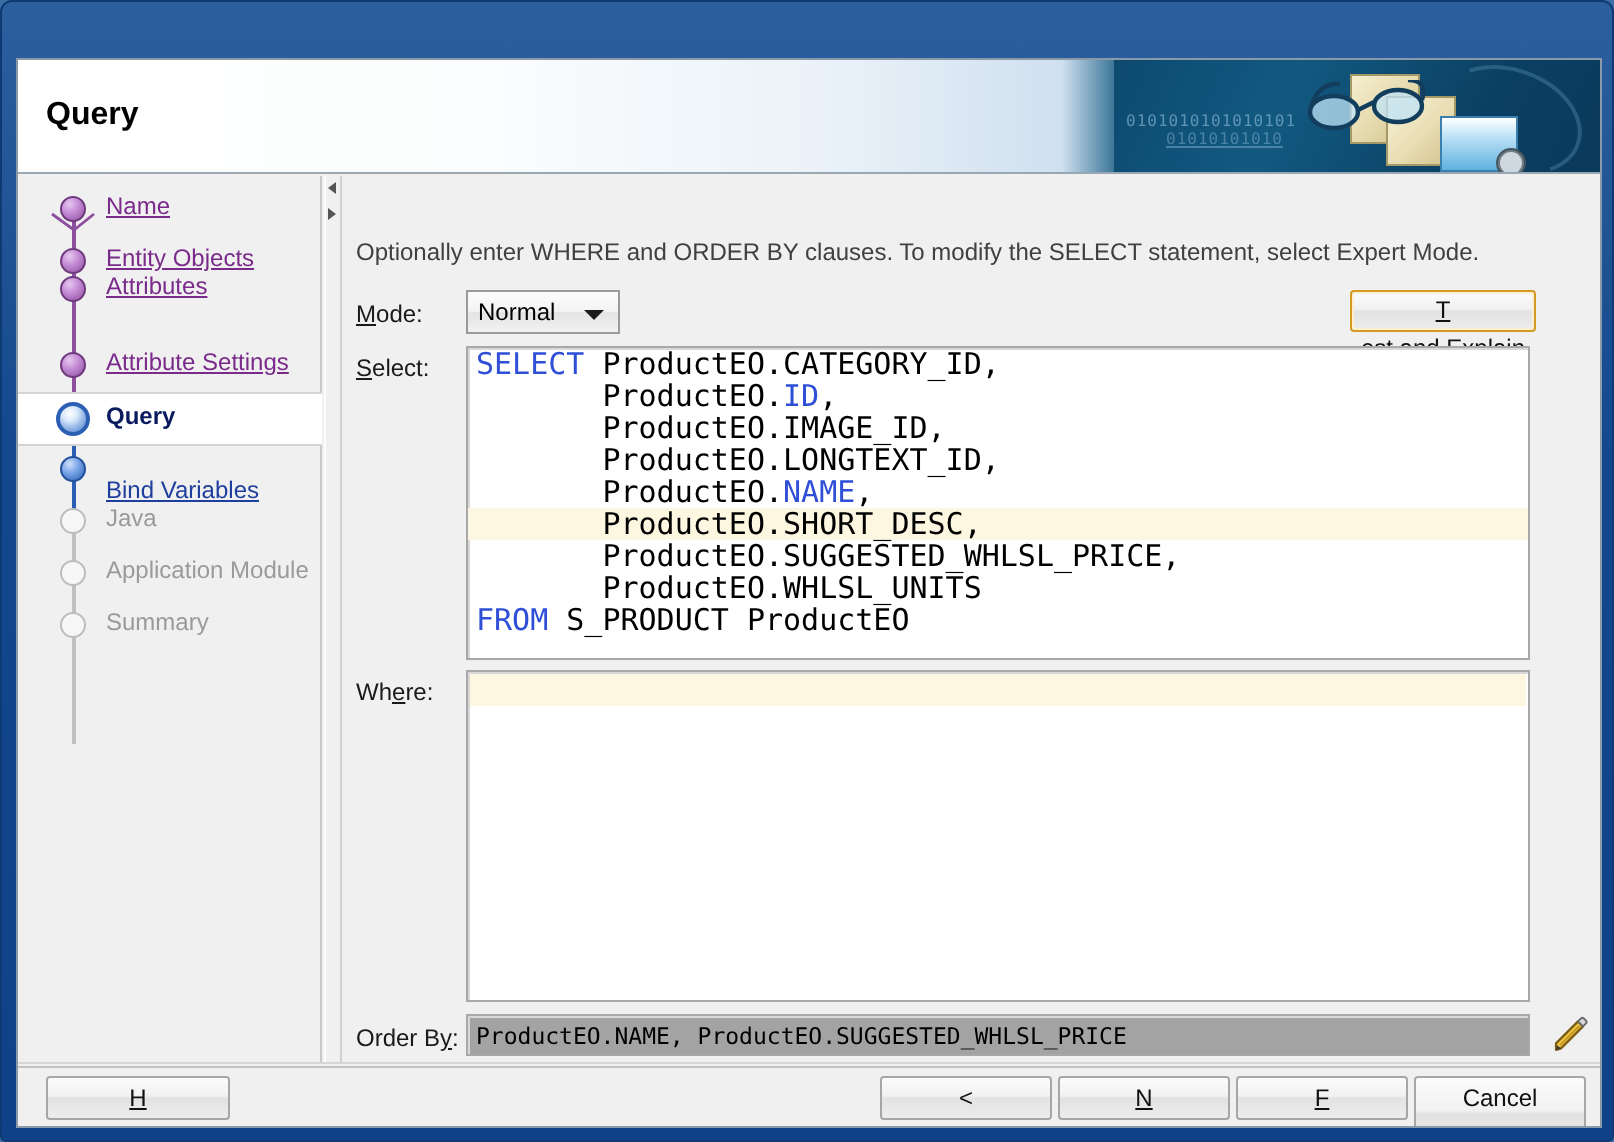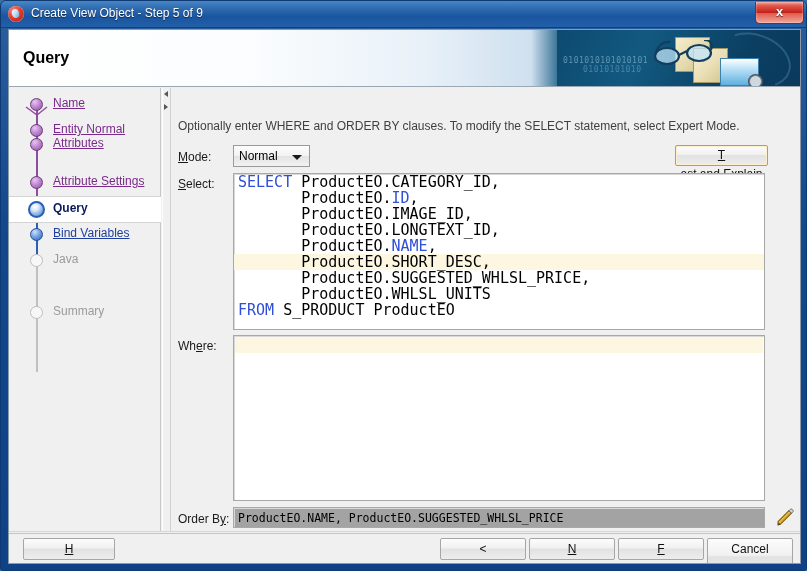--- a/index.html
+++ b/index.html
@@ -133,20 +133,21 @@
     white-space: nowrap;
   }
   .binary2 {
     position: absolute;
     left: 26px; top: 35px;
     font-family: "DejaVu Sans Mono", monospace;
     font-size: 8px;
     color: rgba(160,200,225,.4);
     letter-spacing: .5px;
     white-space: nowrap;
+    text-decoration: underline;
   }
   .swirl {
     position: absolute;
     right: 8px; top: 4px;
     width: 70px; height: 48px;
     border-radius: 50%;
     border: 2px solid rgba(120,175,210,.28);
     border-left-color: transparent;
     border-bottom-color: transparent;
     transform: rotate(20deg);
@@ -246,20 +247,21 @@
   }
   .lbl-link {
     color: #7a2a8a;
     text-decoration: underline;
     cursor: pointer;
   }
   .lbl-link-blue {
     color: #1f3f9e;
     text-decoration: underline;
     cursor: pointer;
+    margin-top: 12px;
   }
   .lbl-cur {
     color: #0a1a5e;
     font-weight: bold;
   }
   .lbl-off { color: #9a9a9a; }
 
   .step-current {
     background: #ffffff;
     border-top: 1px solid #d4d4d4;
@@ -423,27 +425,20 @@
     width: 791px;
     height: 1px;
     background: #d6d6d6;
   }
 </style>
 </head>
 <body>
 
 <div class="window">
 
-  <div class="titlebar">
-    <div class="title-icon"></div>
-    <div class="title-text">Create View Object - Step 5 of 9</div>
-    <div class="close-btn">
-      <span>x</span>
-    </div>
-  </div>
 
   <div class="client">
 
     <div class="banner">
       <div class="banner-title">Query</div>
       <div class="banner-art">
         <div class="swirl"></div>
         <div class="binary">0101010101010101</div>
         <div class="binary2">01010101010</div>
         <div class="card-a"></div>
@@ -471,21 +466,21 @@
         <path d="M12 9 L22 1" stroke="#8d4e9e" stroke-width="1.4" fill="none"></path>
       </svg>
 
       <div class="step" style="top:4px">
         <div class="step-dot dot-done"></div>
         <div class="step-label lbl-link">Name</div>
       </div>
 
       <div class="step" style="top:30px">
         <div class="step-dot dot-done"></div>
-        <div class="step-label lbl-link">Entity Normal</div>
+        <div class="step-label lbl-link">Entity Objects</div>
       </div>
 
       <div class="step" style="top:44px">
         <div class="step-dot dot-done"></div>
         <div class="step-label lbl-link">Attributes</div>
       </div>
 
       <div class="step" style="top:82px">
         <div class="step-dot dot-done"></div>
         <div class="step-label lbl-link">Attribute Settings</div>
@@ -499,20 +494,24 @@
       <div class="step" style="top:134px">
         <div class="step-dot dot-next"></div>
         <div class="step-label lbl-link-blue">Bind Variables</div>
       </div>
 
       <div class="step" style="top:160px">
         <div class="step-dot dot-off"></div>
         <div class="step-label lbl-off">Java</div>
       </div>
 
+      <div class="step" style="top:186px">
+        <div class="step-dot dot-off"></div>
+        <div class="step-label lbl-off">Application Module</div>
+      </div>
 
       <div class="step" style="top:212px">
         <div class="step-dot dot-off"></div>
         <div class="step-label lbl-off">Summary</div>
       </div>
     </div>
 
     <div class="splitter">
       <div class="spl-arrow spl-up"></div>
       <div class="spl-arrow spl-down"></div>

